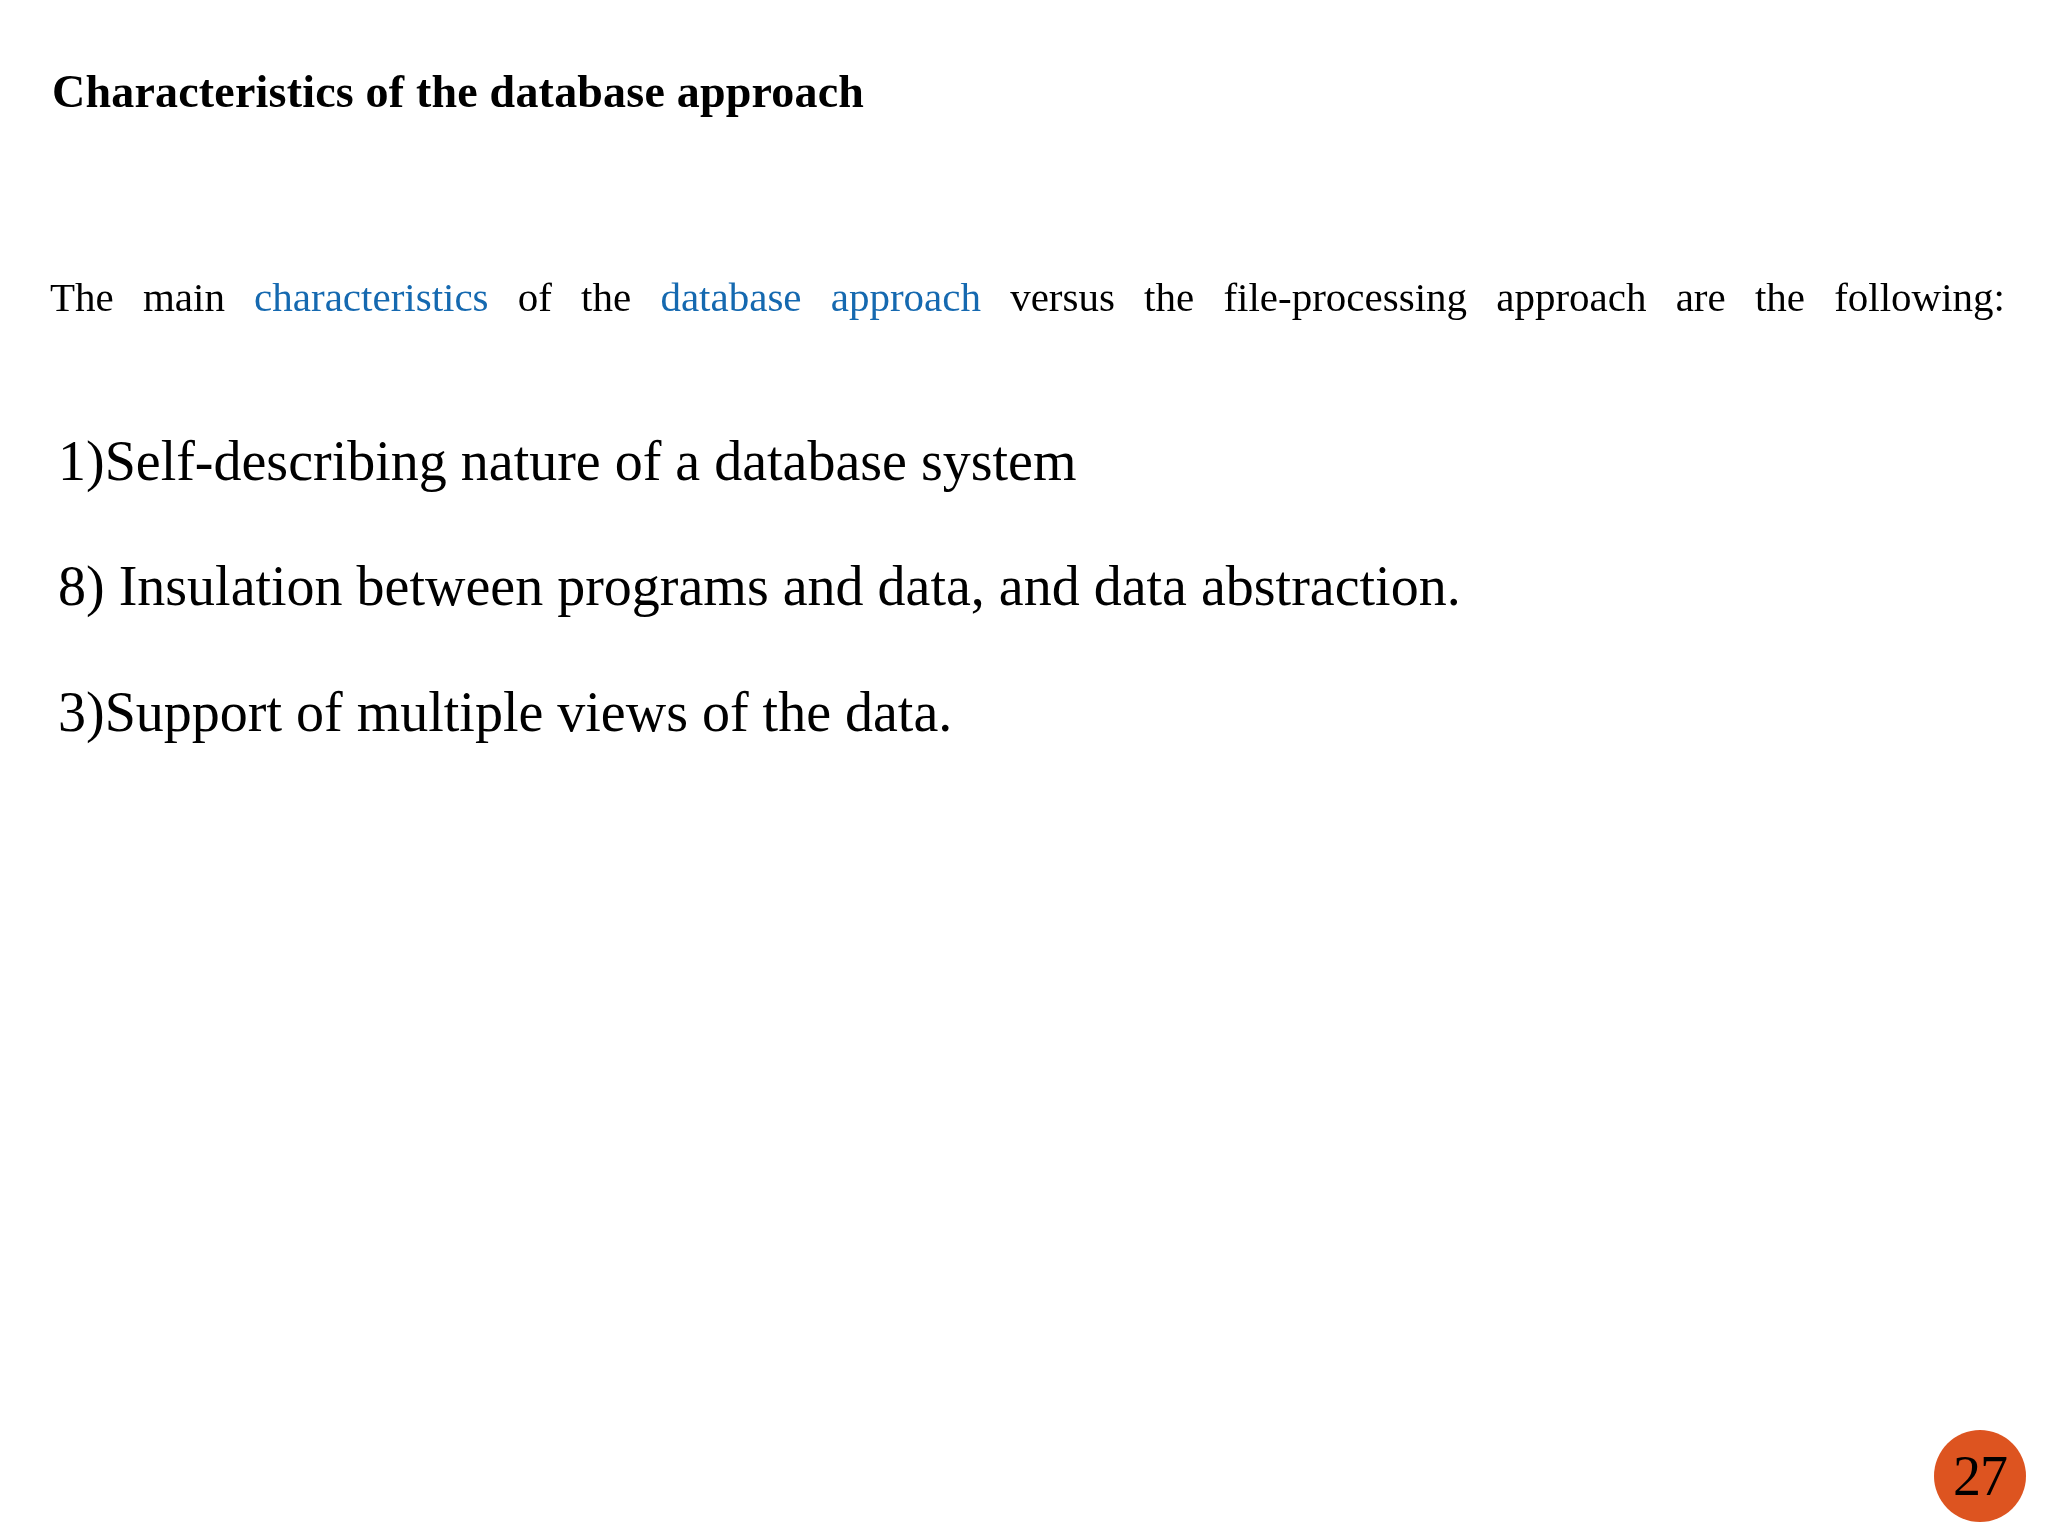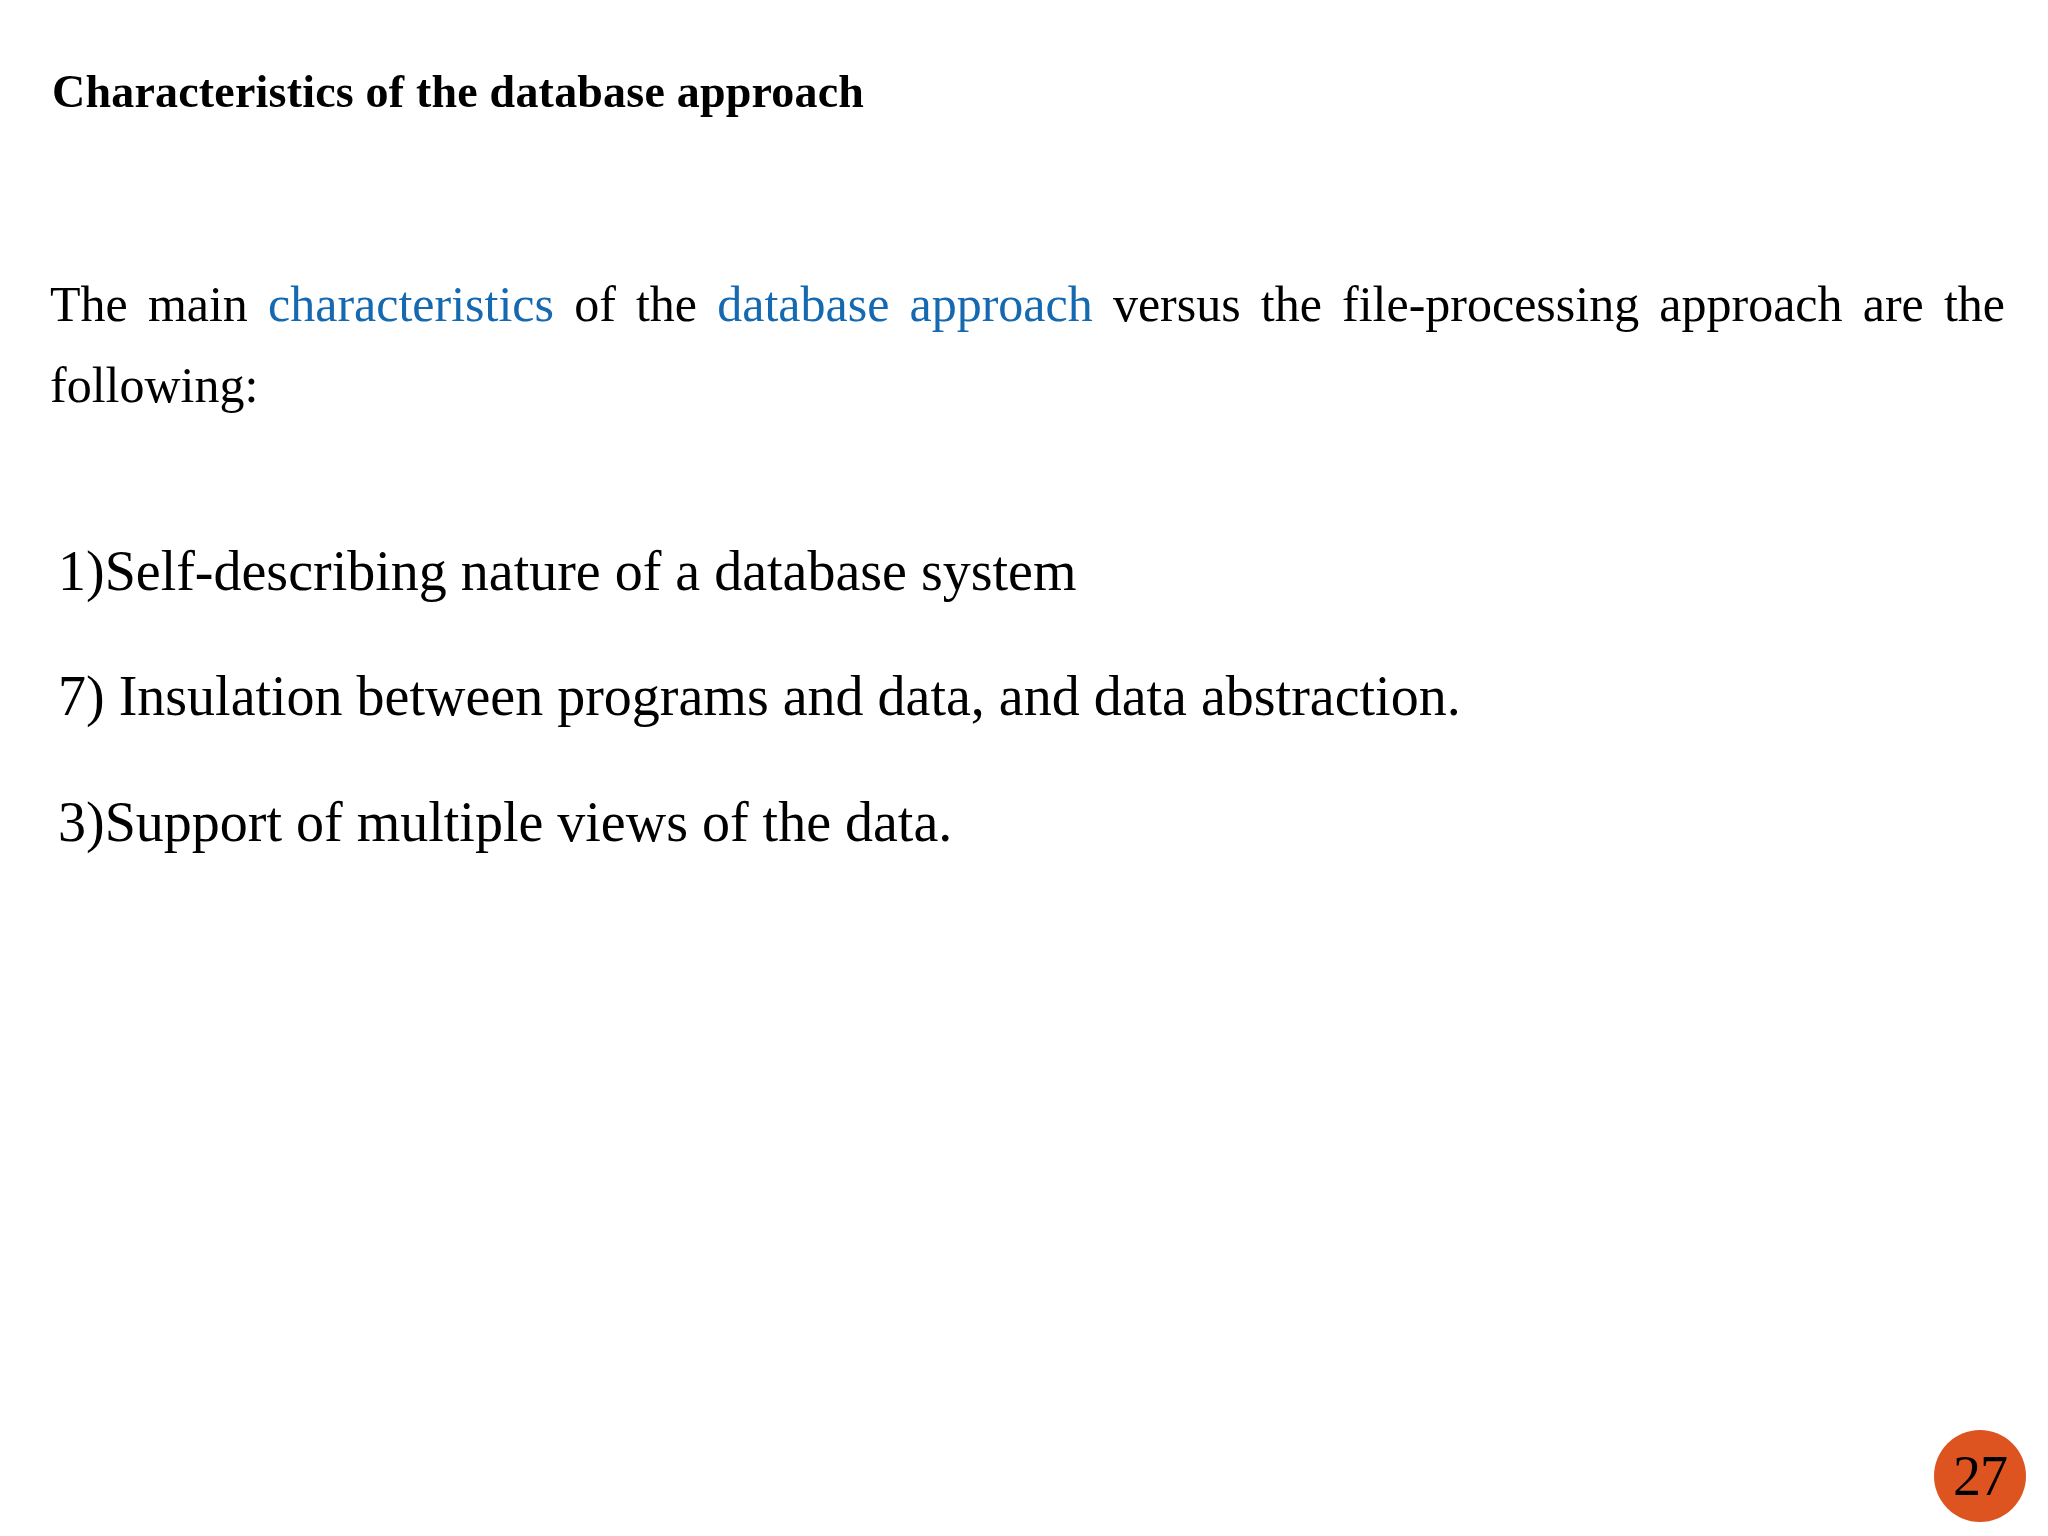--- a/index.html
+++ b/index.html
@@ -37,21 +37,21 @@
 
   
   .body-block {
     position: absolute;
     left: 50px;
     top: 264px;
     width: 1955px;
   }
 
   .lead-paragraph {
-    font-size: 50px;
+    font-size: 41px;
     line-height: 1.62;
     text-align: justify;
     text-justify: inter-word;
     margin: 0 0 30px 0;
     color: #000000;
   }
   
   .lead-paragraph::after {
     content: "";
     display: inline-block;
@@ -109,21 +109,21 @@
 <div class="slide">
 
   <div class="slide-title">Characteristics of the database approach</div>
 
   <div class="body-block">
 
     <p class="lead-paragraph"><span>The main </span><span class="hl">characteristics</span><span> of the </span><span class="hl">database approach</span><span> versus the file-processing approach are the following:</span></p>
 
     <ul class="list-items">
       <li class="list-item">1)Self-describing nature of a database system</li>
-      <li class="list-item">7) Insulation between programs and data, and data abstraction.</li>
+      <li class="list-item">8) Insulation between programs and data, and data abstraction.</li>
       <li class="list-item">3)Support of multiple views of the data.</li>
     </ul>
 
   </div>
 
   <div class="page-badge">
     <span class="page-badge-number">27</span>
   </div>
 
 </div>

